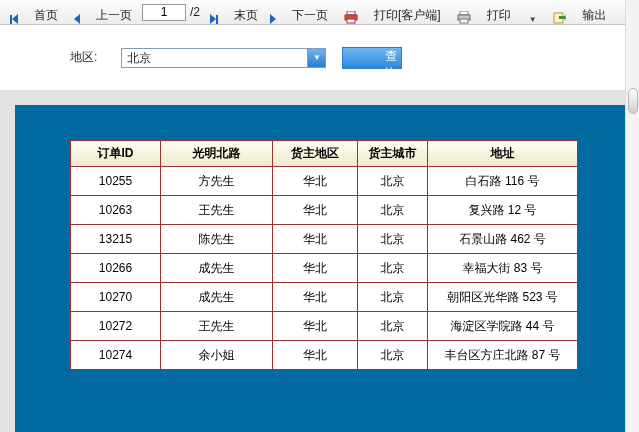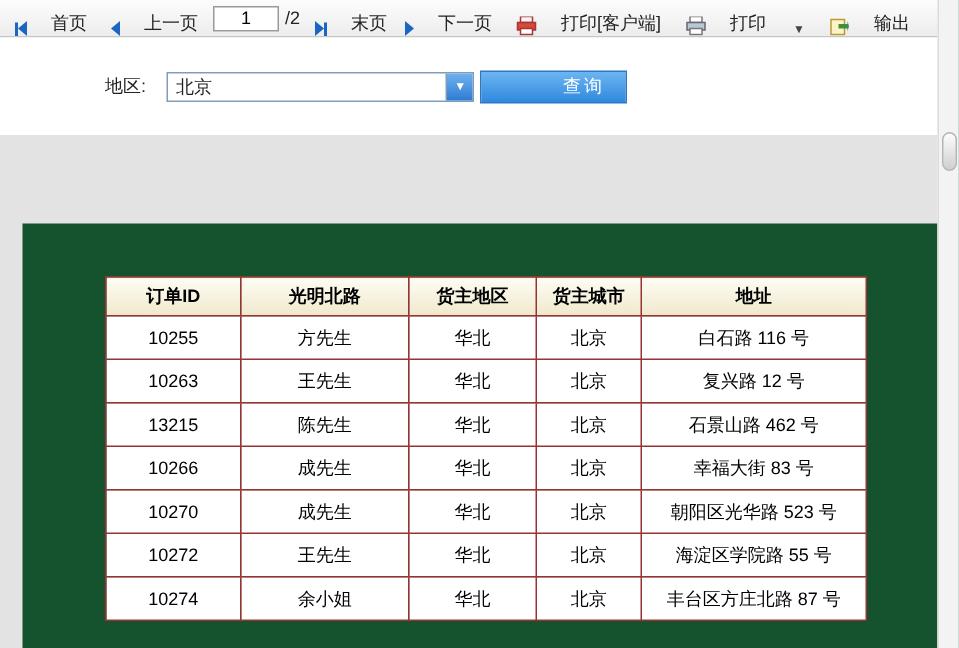--- a/index.html
+++ b/index.html
@@ -19,31 +19,31 @@
   .tri-r { width:0; height:0; border-top:5px solid transparent; border-bottom:5px solid transparent; border-left:6px solid #1a66c0; }
   .page-input { width:44px; height:17px; border:1px solid #9a9a9a; text-align:center; font-size:12px; margin:0 4px; }
   .page-total { margin-right:4px; }
   .caret { font-size:8px; color:#444; margin-left:2px; }
   .mini-icon { display:inline-block; }
   .env-icon { color:#d03a2b; font-size:13px; line-height:1; }
 
   
   .param-panel { position:absolute; top:25px; left:0; right:14px; height:65px;
     background:#fff; display:flex; align-items:center; padding-left:70px; }
-  .param-label { margin-right:14px; }
+  .param-label { margin-right:24px; }
   .combo { width:205px; height:20px; border:1px solid #7f9db9; background:#fff; display:flex; align-items:stretch; cursor:pointer; }
   .combo-text { flex:1; padding:2px 5px; line-height:15px; overflow:hidden; }
   .combo-btn { width:18px; background:linear-gradient(#6fb2ee,#2e7cd2); color:#fff; font-size:8px;
     display:flex; align-items:center; justify-content:center; border-left:1px solid #7f9db9; }
-  .query-btn { margin-left:4px; width:98px; height:22px; border:1px solid #2a78c6;
+  .query-btn { margin-left:16px; width:60px; height:22px; border:1px solid #2a78c6;
     background:linear-gradient(#6db5f1,#2f89de); color:#fff; font-size:12px; letter-spacing:2px; cursor:pointer;padding-left:40px; }
 
   
   .content-bg { position:absolute; top:90px; left:0; right:14px; bottom:0; background:#e3e3e3; }
-  .paper { position:absolute; top:15px; left:15px; right:0; bottom:0; background:#14532d;margin-top:44px; }
+  .paper { position:absolute; top:15px; left:15px; right:0; bottom:0; background:#0369a1; }
   table { border-collapse:collapse; margin:35px 0 0 55px; }
   th, td { border:1px solid #993333; text-align:center; vertical-align:middle;
     font-size:12px; color:#000; padding:0 4px; }
   th { height:26px; font-weight:bold; background:linear-gradient(#fefdf4,#efe8cb); }
   td { height:29px; background:#fff; }
 
   
   .v-scroll { position:absolute; top:0; right:0; bottom:0; width:14px;
     background:#f3f3f3; border-left:1px solid #dcdcdc; }
   .v-thumb { position:absolute; top:88px; left:2px; width:10px; height:26px;
@@ -190,21 +190,21 @@
               <td>成先生</td>
               <td>华北</td>
               <td>北京</td>
               <td>朝阳区光华路 523 号</td>
             </tr>
             <tr>
               <td>10272</td>
               <td>王先生</td>
               <td>华北</td>
               <td>北京</td>
-              <td>海淀区学院路 55 号</td>
+              <td>海淀区学院路 44 号</td>
             </tr>
             <tr>
               <td>10274</td>
               <td>余小姐</td>
               <td>华北</td>
               <td>北京</td>
               <td>丰台区方庄北路 87 号</td>
             </tr>
           </tbody>
       </table>

